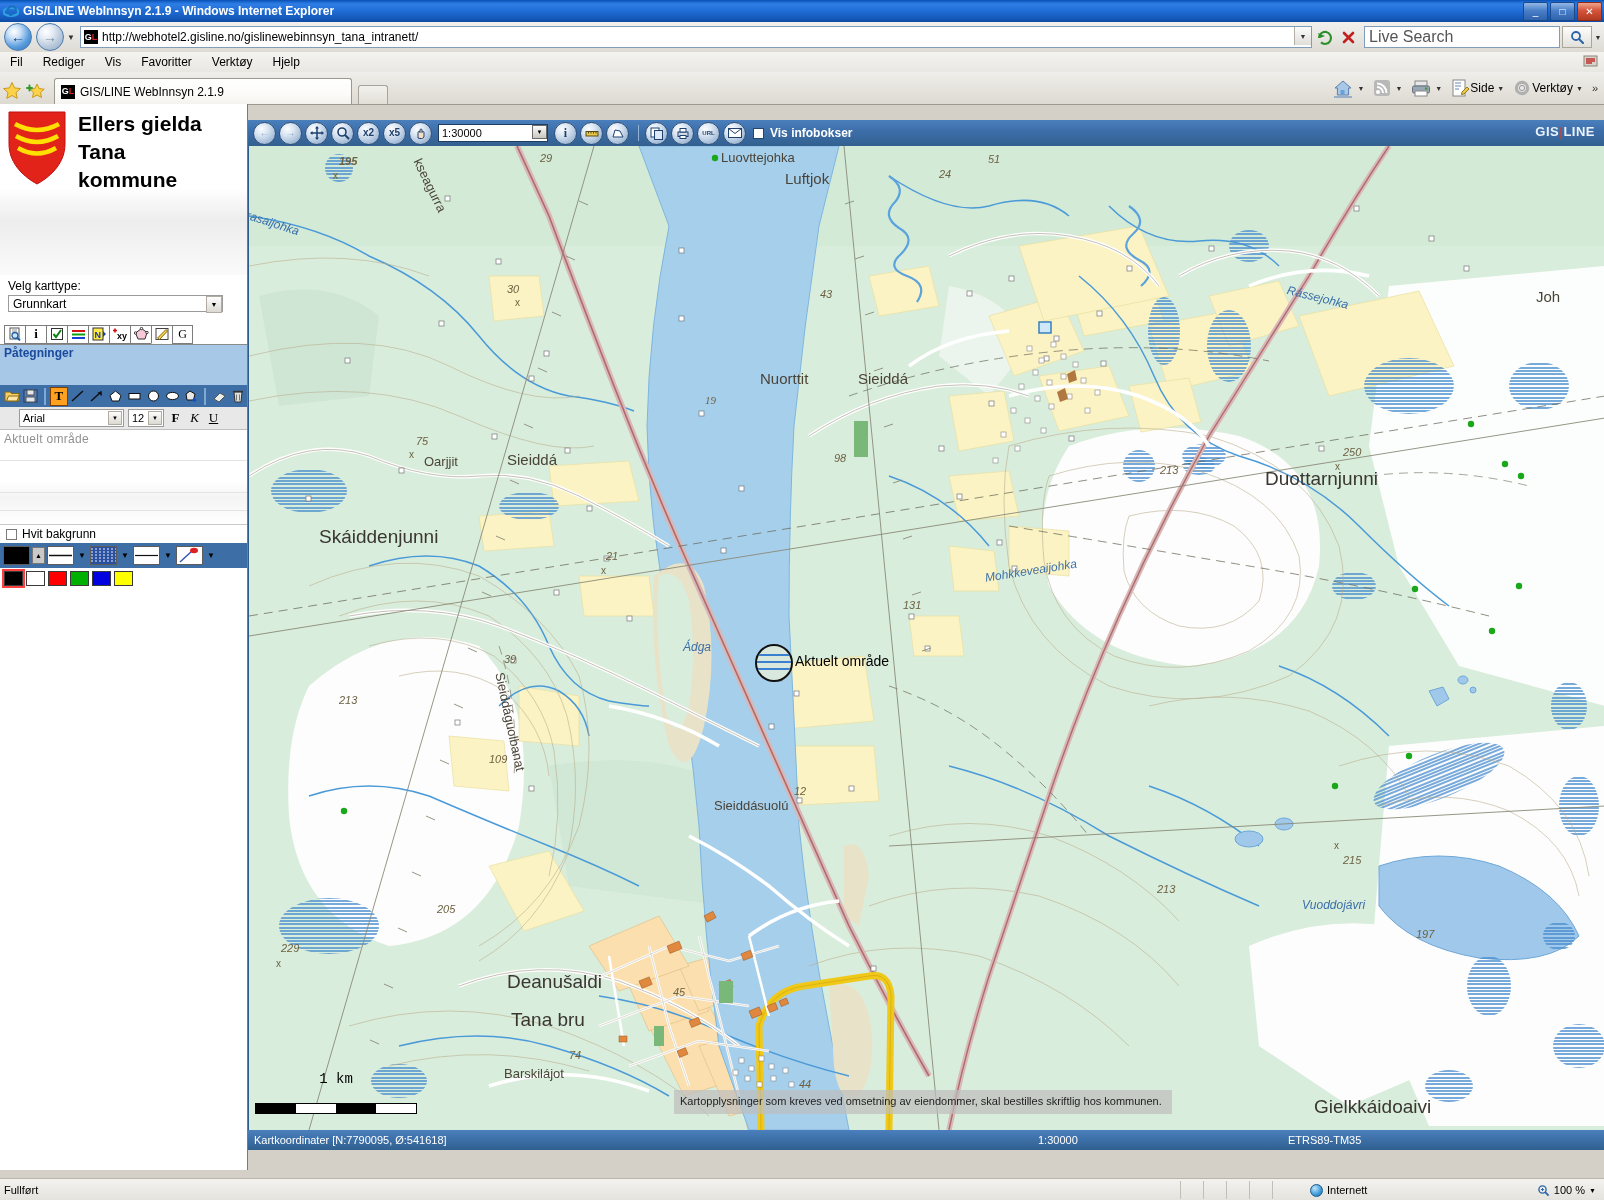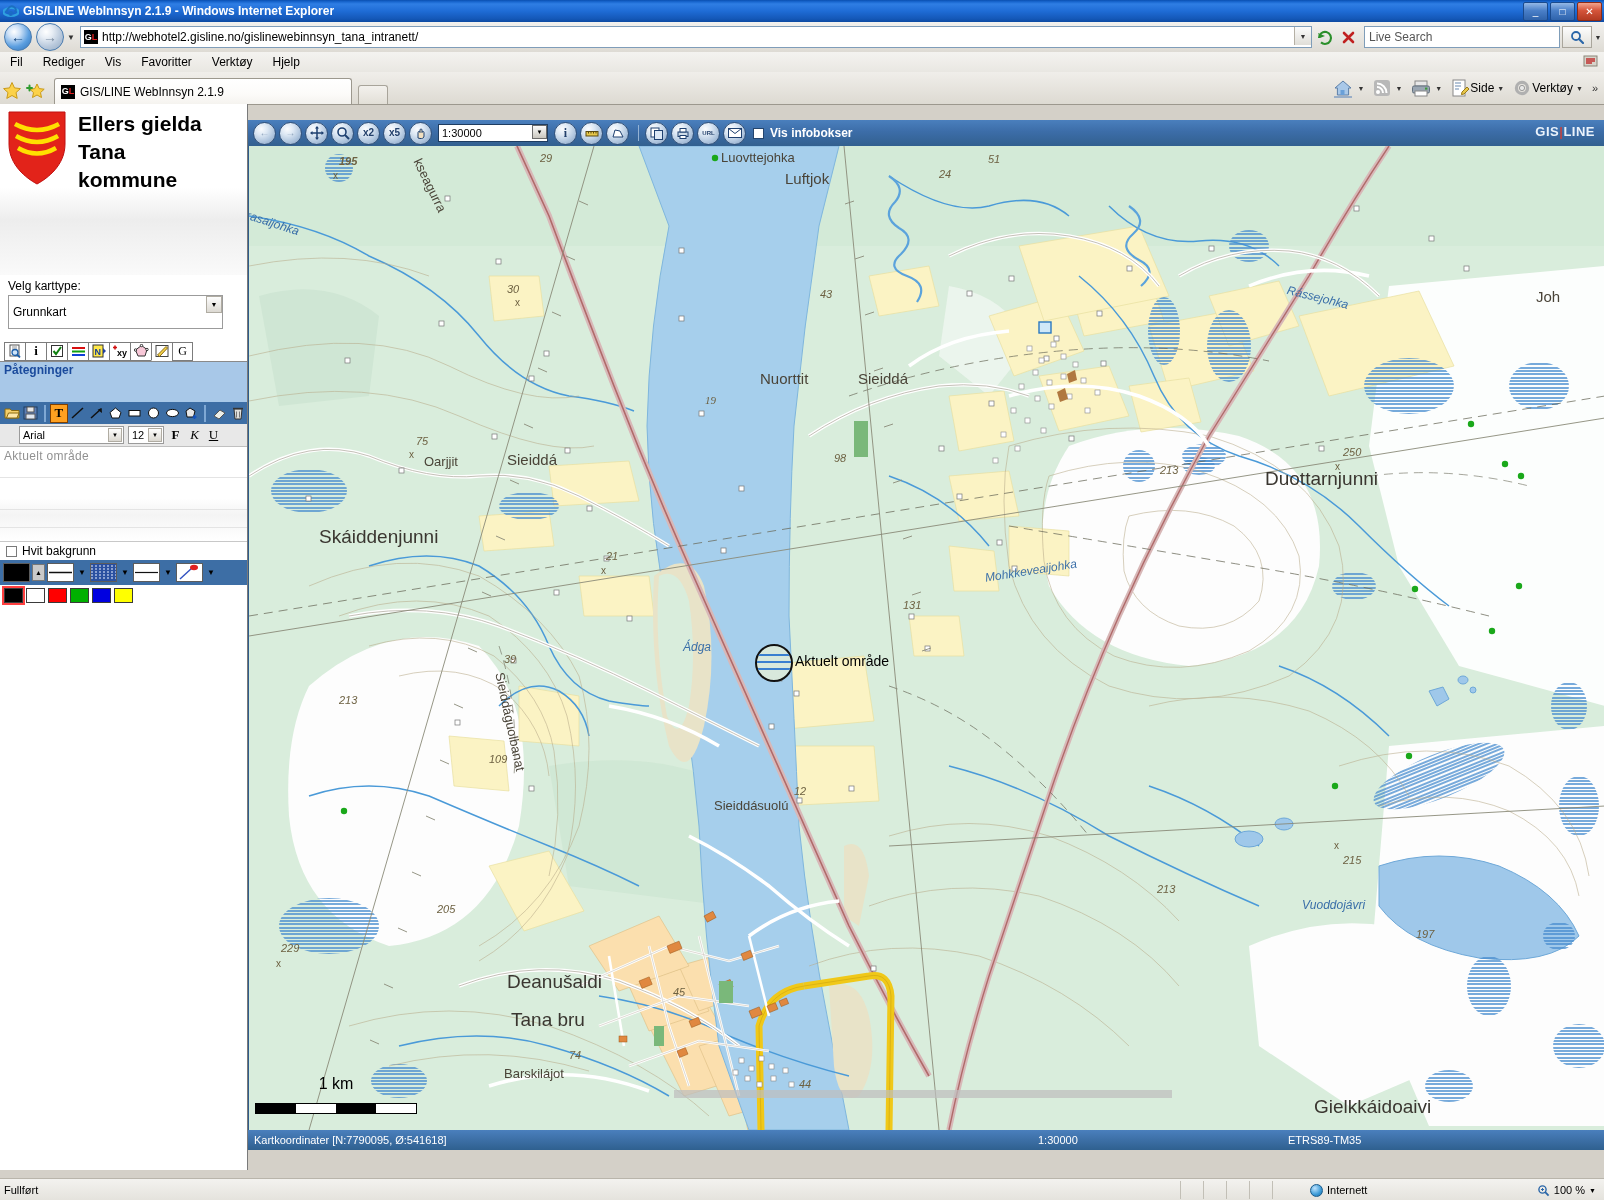--- a/index.html
+++ b/index.html
@@ -61,21 +61,21 @@
   .urlicon i{color:#e02020;font-style:normal;}
   .urltext{font-size:12px;color:#000;white-space:nowrap;}
   .urldrop{
     position:absolute;right:0;top:0;width:16px;height:18px;
     background:linear-gradient(to bottom,#fbfbfb,#e0ded8);
     border-left:1px solid #b5b0a5;display:flex;align-items:center;justify-content:center;font-size:7px;color:#333;
   }
   .abicon{width:22px;height:22px;display:flex;align-items:center;justify-content:center;margin:0 1px;}
   .searchbox{
     width:190px;height:20px;background:#fff;border:1px solid #7f9db9;margin-left:4px;
-    display:flex;align-items:center;padding-left:4px;color:#555;font-size:12px;
+    display:flex;align-items:center;padding-left:4px;color:#555;font-size:16px;
   }
   .searchgo{
     width:28px;height:20px;margin-left:2px;
     background:linear-gradient(to bottom,#fdfdfd,#e2e0da);border:1px solid #aaa69c;
     display:flex;align-items:center;justify-content:center;
   }
   .searchdrop{width:12px;height:20px;display:flex;align-items:center;justify-content:center;font-size:7px;color:#333;}
 
   
   .menubar{
@@ -119,21 +119,21 @@
     background:#fff;border-right:1px solid #7a7a7a;overflow:hidden;
   }
   .brand{display:flex;align-items:flex-start;padding:6px 0 0 6px;height:110px;background:linear-gradient(to bottom,#ffffff 0%,#ffffff 72%,#ededed 100%);}
   .shield{width:62px;height:76px;flex:0 0 62px;}
   .brand-title{
     margin-left:10px;font-size:21px;font-weight:bold;color:#000;line-height:1.33;
     font-family:"Liberation Sans",sans-serif;
   }
   .sb-gap{height:55px;background:linear-gradient(to bottom,#ededed,#fafafa);}
   .sb-label{font-size:12px;color:#000;padding:4px 0 2px 8px;}
-  .selectwrap{margin:0 0 0 8px;width:215px;height:34px;position:relative;}
+  .selectwrap{margin:0 0 0 8px;width:215px;height:17px;position:relative;}
   .selectbox{
     width:100%;height:100%;background:#fff;border:1px solid #9b9b9b;box-sizing:border-box;
     display:flex;align-items:center;padding-left:4px;font-size:12px;color:#000;
   }
   .selectarrow{
     position:absolute;right:1px;top:1px;width:16px;height:17px;
     background:linear-gradient(to bottom,#fdfdfd,#dcd9d2);border:1px solid #b0aca2;
     display:flex;align-items:center;justify-content:center;font-size:7px;color:#000;box-sizing:border-box;
   }
 
@@ -246,21 +246,21 @@
   .lbl-water{color:#3a6fa8;font-size:12px;font-style:italic;}
   .lbl-h{color:#6d6142;font-size:11px;font-style:italic;}
   .lbl-x{color:#6d6142;font-size:10px;}
   .lbl-big{color:#3a3630;font-size:19px;}
 
   .disclaimer{
     position:absolute;left:425px;top:944px;width:486px;padding:4px 6px;
     background:rgba(190,190,190,.72);color:#222;font-size:11px;line-height:1.45;
   }
   .scalebar{position:absolute;left:6px;bottom:16px;width:162px;}
-  .scalebar .sbl{font-size:16px;color:#000;text-align:center;width:100%;margin-bottom:10px;}
+  .scalebar .sbl{font-size:14px;color:#000;text-align:center;width:100%;margin-bottom:16px;font-family:Liberation Mono, monospace;}
   .scalebar .bar{display:flex;height:9px;border:1px solid #000;}
   .scalebar .bar div{flex:1;}
 
   .aktuelt-marker{
     position:absolute;left:506px;top:498px;width:34px;height:34px;border-radius:50%;
     border:2px solid #111;background:#d8e8dc;overflow:hidden;
   }
   .aktuelt-marker i{position:absolute;left:0;width:100%;height:2px;background:#3a7fd0;display:block;}
   .aktuelt-text{position:absolute;left:546px;top:507px;font-size:14px;color:#000;}
 
@@ -1143,20 +1143,21 @@
       </div>
 
     <div class="aktuelt-marker">
       <i style="top:8px;"></i>
         <i style="top:15px;"></i>
         <i style="top:22px;"></i>
     </div>
     <div class="aktuelt-text">Aktuelt område</div>
 
     <div class="disclaimer">
+      <div>Kartopplysninger som kreves ved omsetning av eiendommer, skal bestilles skriftlig hos kommunen.</div>
     </div>
 
     <div class="scalebar">
       <div class="sbl">1 km</div>
       <div class="bar">
         <div style="background:#000;"></div>
           <div style="background:#fff;"></div>
         <div style="background:#000;"></div>
           <div style="background:#fff;"></div>
       </div>

